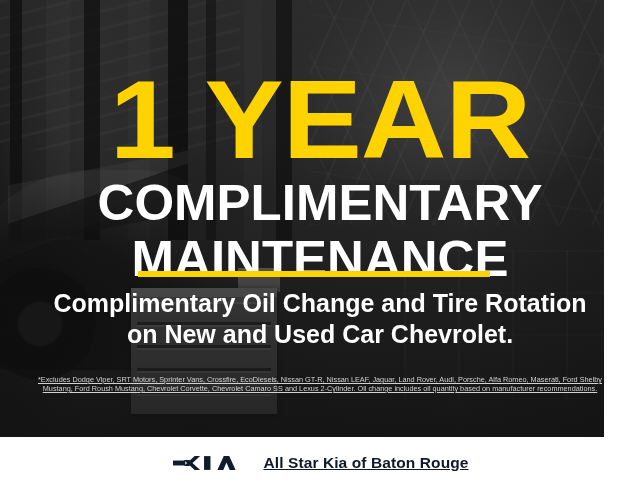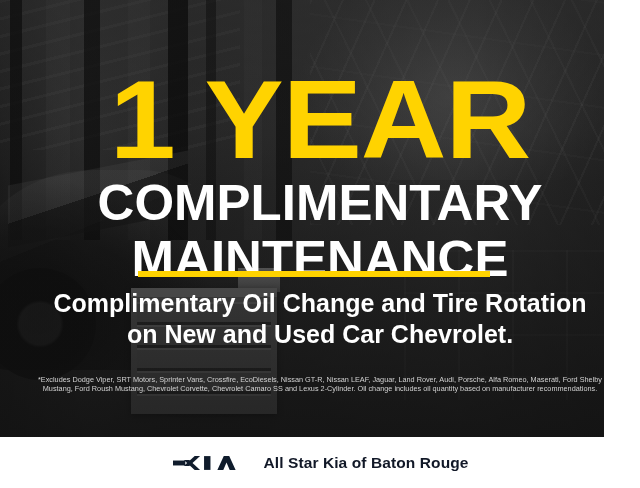--- a/index.html
+++ b/index.html
@@ -204,21 +204,21 @@
   .disclaimer {
     position: absolute;
     left: 14px; top: 375px;
     width: 612px;
     text-align: center;
     color: #d2d2d2;
     font-size: 7.3px;
     line-height: 9px;
     letter-spacing: 0px;
   }
-  .disclaimer span { display: block; }
+  .disclaimer span { display: block; text-decoration: underline; }
 
   
   .footer {
     position: absolute;
     left: 0; top: 437px;
     width: 640px; height: 51px;
     background: #ffffff;
     z-index: 6;
   }
   .footer-inner {
@@ -234,20 +234,21 @@
     display: block;
     width: 74px;
     height: 20px;
   }
   .dealer-name {
     color: #111827;
     font-size: 15.5px;
     font-weight: bold;
     letter-spacing: .1px;
     white-space: nowrap;
+    text-decoration: underline;
   }
 </style>
 </head>
 <body>
 
 <div id="banner">
 
   <div class="photo">
     <div class="photo-base"></div>
     <div class="slats-left"></div>

